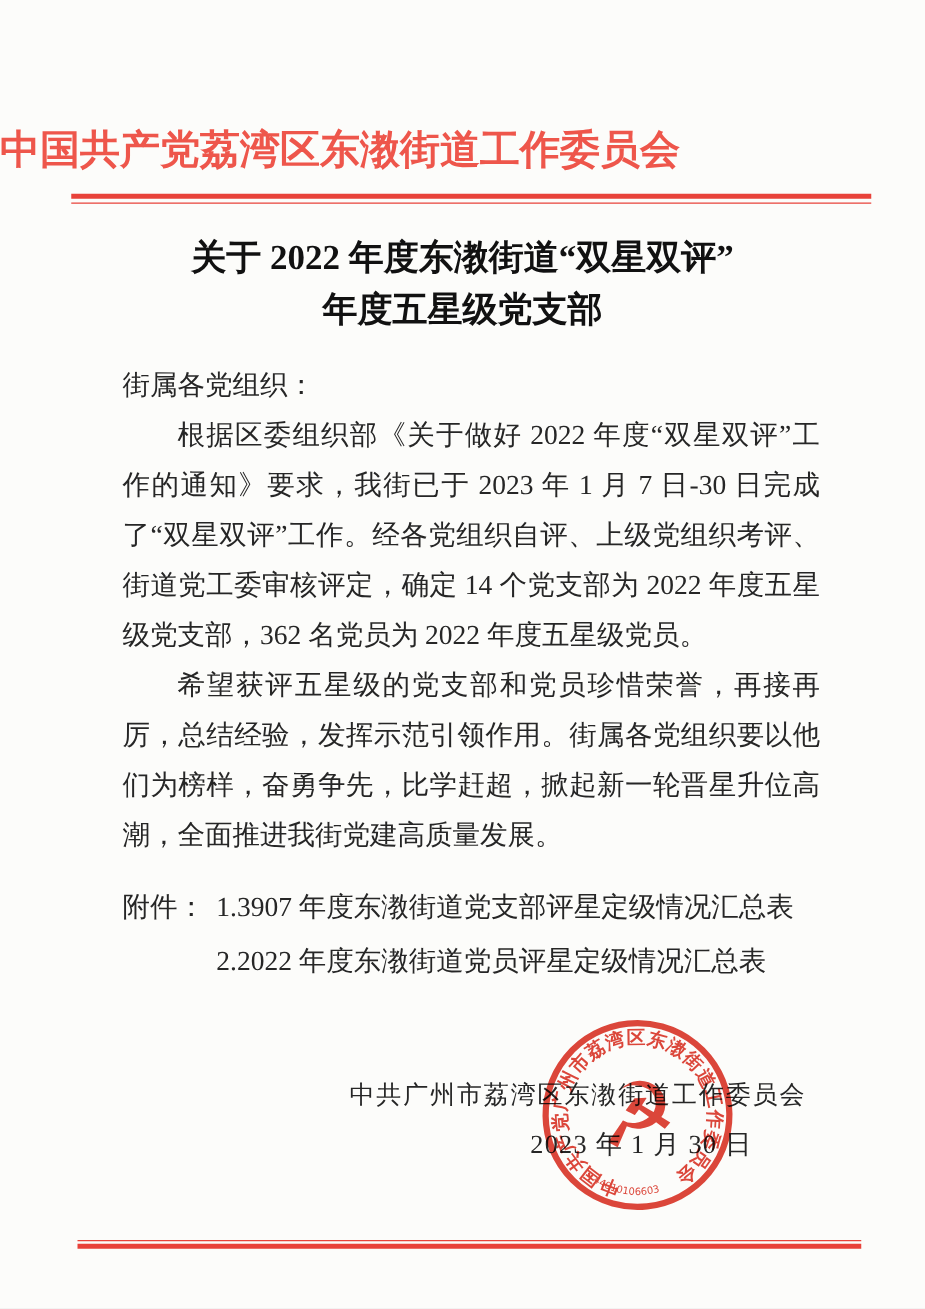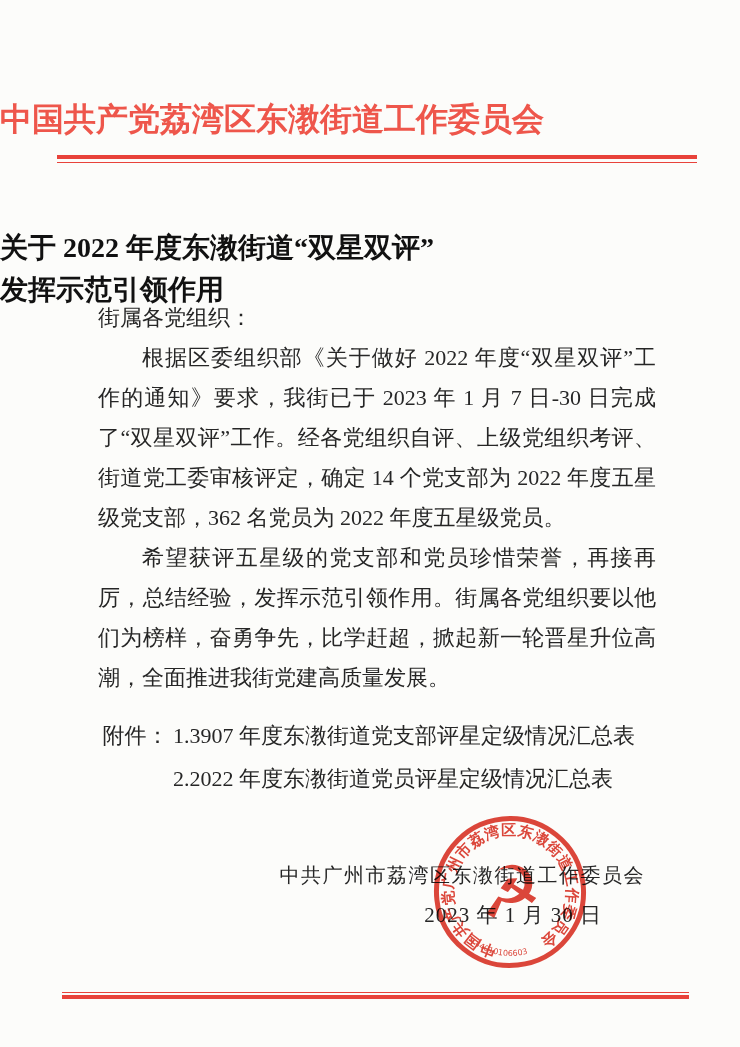--- a/index.html
+++ b/index.html
@@ -36,47 +36,47 @@
   .rule-top .thick { height: 4px; background: #e8423a; }
   .rule-top .gap   { height: 3px; }
   .rule-top .thin  { height: 1px; background: #e8423a; }
 
   
   .doc-title {
     position: absolute;
     top: 186px;
     left: 0;
     width: 100%;
+    text-align: center;
     font-size: 28px;
     line-height: 42px;
     font-weight: 700;
     color: #111111;
-    margin-top: 41px;
   }
 
   
   .body-text {
     position: absolute;
-    top: 298px;
+    top: 288px;
     left: 98px;
     width: 558px;
     font-size: 22px;
     line-height: 40px;
     text-align: justify;
   }
   .body-text p { margin: 0; }
   .body-text .para { text-indent: 2em; }
 
   .attachments {
     display: flex;
     margin-top: 16px;
     line-height: 43px;
     text-align: left;
   }
-  .attachments .att-label { width: 75px; flex: 0 0 auto; text-align: center; }
+  .attachments .att-label { width: 75px; flex: 0 0 auto; }
   .attachments .att-items { flex: 1; }
 
   
   .sig {
     position: absolute;
     top: 862px;
     right: 95px;
     font-size: 20px;
     letter-spacing: 1.5px;
     white-space: nowrap;
@@ -124,21 +124,21 @@
   <div class="letterhead">中国共产党荔湾区东漖街道工作委员会</div>
 
   <div class="rule-top">
     <div class="thick"></div>
     <div class="gap"></div>
     <div class="thin"></div>
   </div>
 
   <div class="doc-title">
     <div>关于 2022 年度东漖街道“双星双评”</div>
-    <div>发挥示范引领作用</div>
+    <div>年度五星级党支部</div>
   </div>
 
   <div class="body-text">
     <p class="salutation">街属各党组织：</p>
     <p class="para">根据区委组织部《关于做好 2022 年度“双星双评”工作的通知》要求，我街已于 2023 年 1 月 7 日-30 日完成了“双星双评”工作。经各党组织自评、上级党组织考评、街道党工委审核评定，确定 14 个党支部为 2022 年度五星级党支部，362 名党员为 2022 年度五星级党员。</p>
     <p class="para">希望获评五星级的党支部和党员珍惜荣誉，再接再厉，总结经验，发挥示范引领作用。街属各党组织要以他们为榜样，奋勇争先，比学赶超，掀起新一轮晋星升位高潮，全面推进我街党建高质量发展。</p>
 
     <div class="attachments">
       <span class="att-label">附件：</span>
       <span class="att-items">

